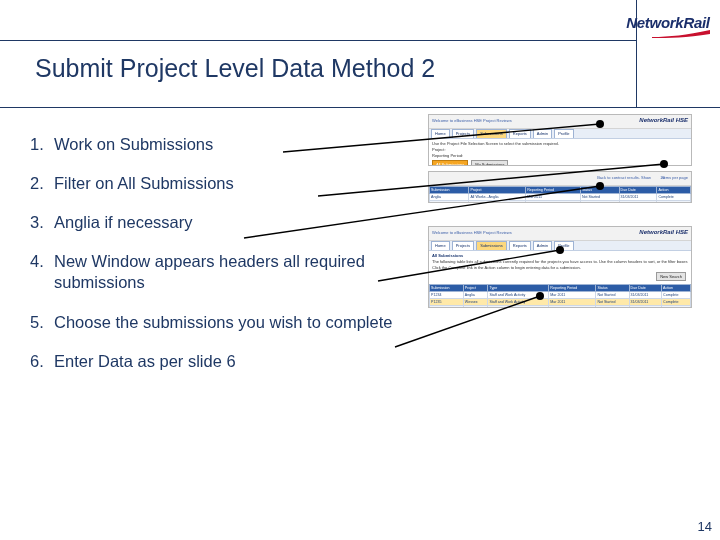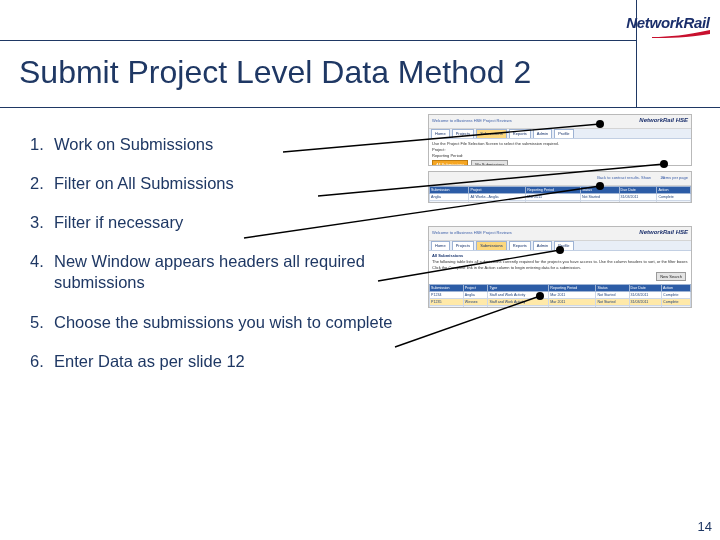--- a/index.html
+++ b/index.html
@@ -64,23 +64,23 @@
     position: absolute;
     left: 0;
     top: 107px;
     width: 636px;
     height: 1px;
     background: #1f3864;
   }
 
   .title {
     position: absolute;
-    left: 19px;
+    left: 35px;
     top: 54px;
-    font-size: 32px;
+    font-size: 25px;
     color: #1f3864;
     font-family: "Liberation Sans", sans-serif;
     white-space: nowrap;
   }
 
   
   .bullets {
     position: absolute;
     left: 30px;
     top: 134px;
@@ -259,33 +259,33 @@
   <div class="bullet">
     <span class="num">1.</span>
     <span class="txt">Work on Submissions</span>
   </div>
   <div class="bullet">
     <span class="num">2.</span>
     <span class="txt">Filter on All Submissions</span>
   </div>
   <div class="bullet">
     <span class="num">3.</span>
-    <span class="txt">Filter if necessary</span>
+    <span class="txt">Anglia if necessary</span>
   </div>
   <div class="bullet">
     <span class="num">4.</span>
     <span class="txt">New Window appears headers all required submissions</span>
   </div>
   <div class="bullet">
     <span class="num">5.</span>
     <span class="txt">Choose the submissions you wish to complete</span>
   </div>
   <div class="bullet">
     <span class="num">6.</span>
-    <span class="txt">Enter Data as per slide 12</span>
+    <span class="txt">Enter Data as per slide 6</span>
   </div>
 </div>
 
 <div class="shot" id="shot-submissions">
   <div class="shot-top">
     <span class="minibar">Welcome to eBusiness HSE Project Reviews</span>
     <span class="brandmini">NetworkRail HSE</span>
   </div>
   <div class="tabs">
     <span class="tab">Home</span>

